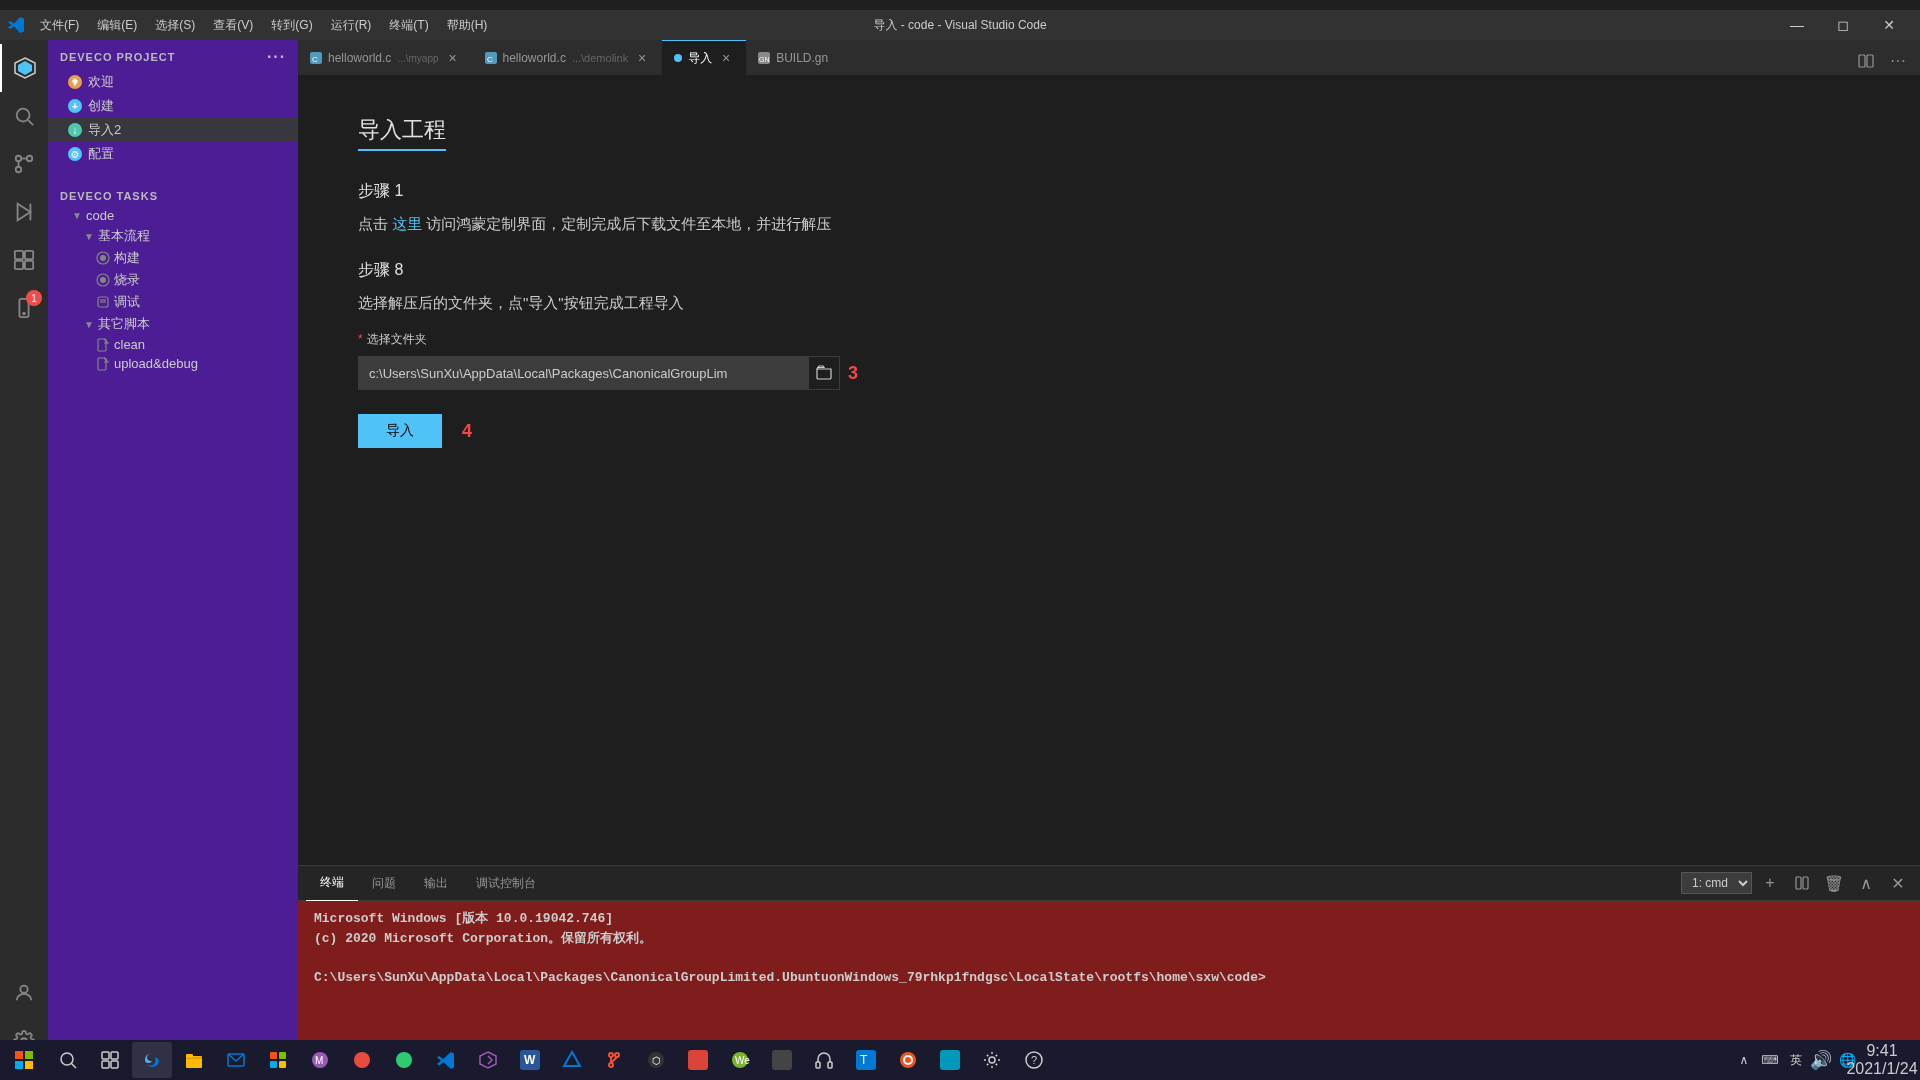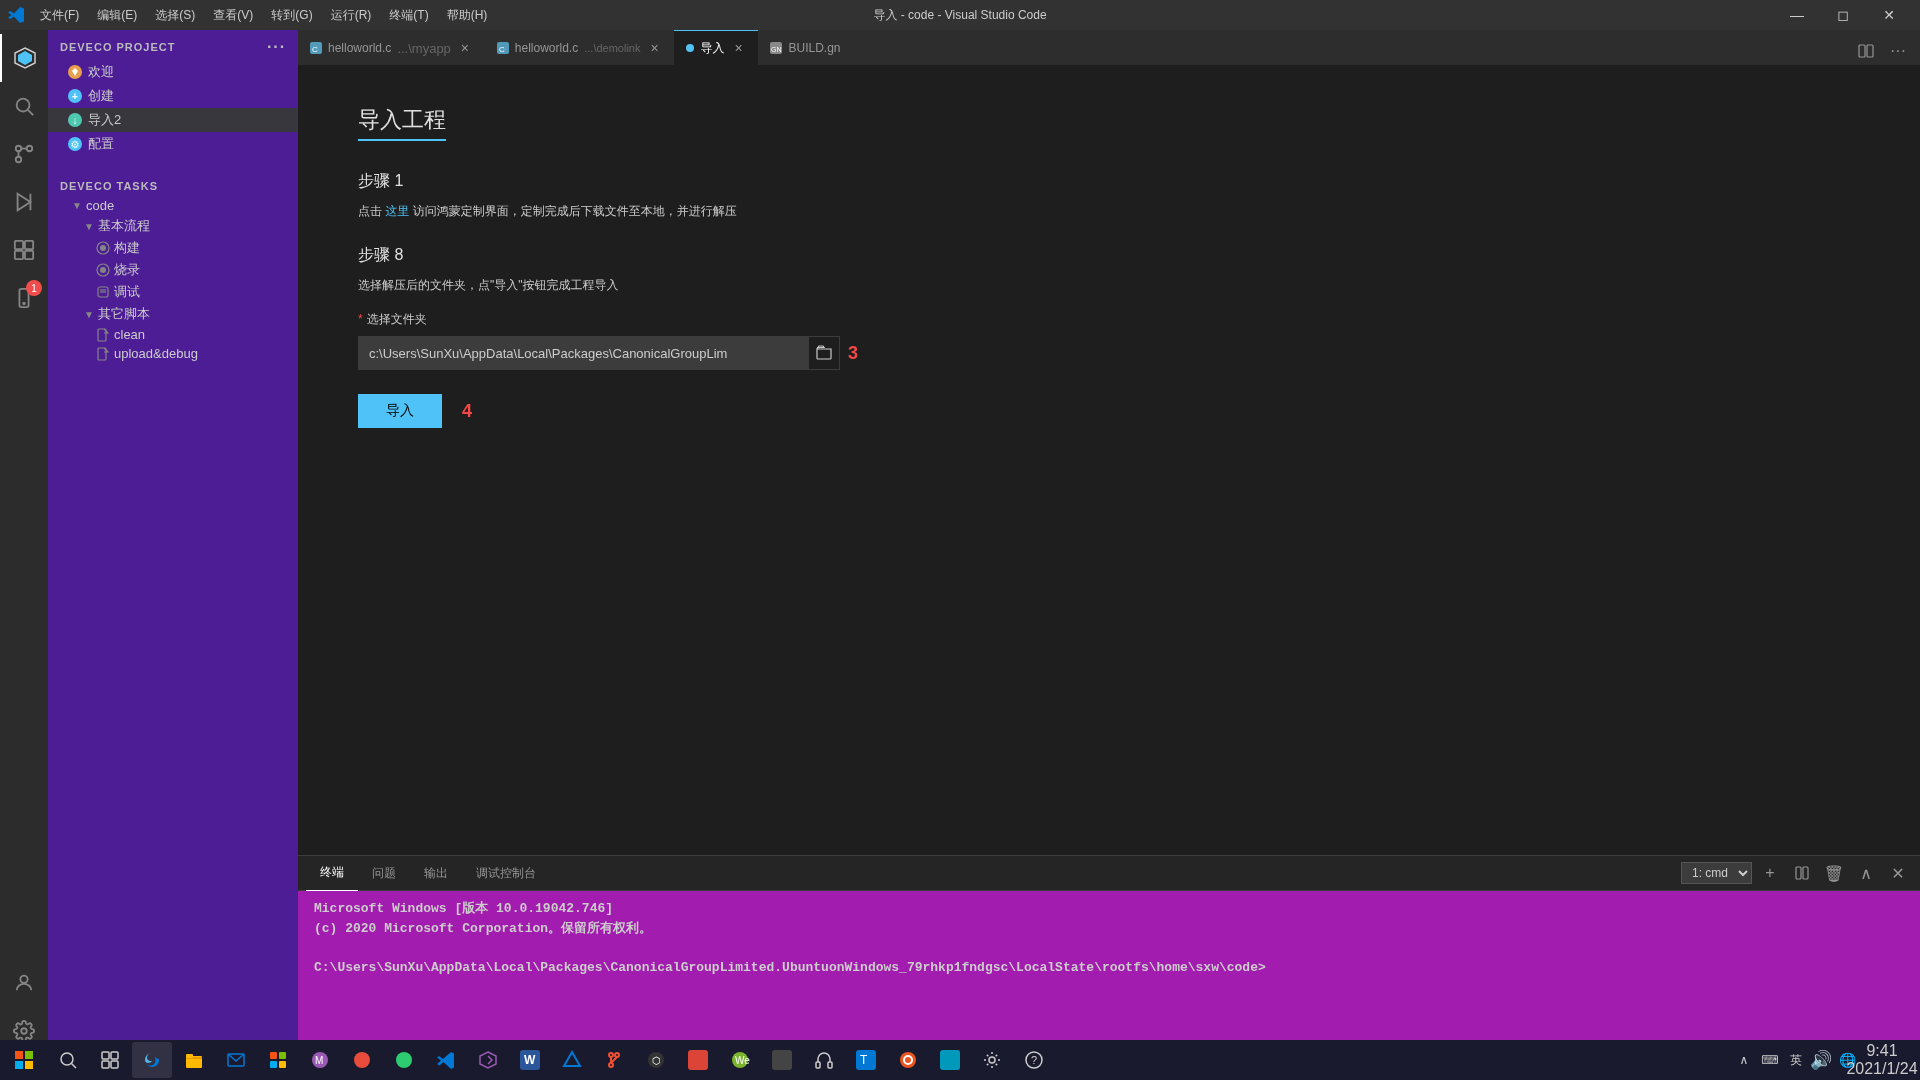--- a/index.html
+++ b/index.html
@@ -15,20 +15,21 @@
 
     
     .title-bar {
       height: 30px;
       background: #323233;
       display: flex;
       align-items: center;
       padding: 0 8px;
       justify-content: space-between;
       user-select: none;
+      margin-top: 10px;
     }
     .title-bar-left {
       display: flex;
       align-items: center;
       gap: 8px;
     }
     .title-bar-menu {
       display: flex;
       gap: 2px;
     }
@@ -255,21 +256,21 @@
       border-bottom: 2px solid #4fc3f7;
       display: inline-block;
     }
 
     .step-title {
       font-size: 16px;
       color: #e0e0e0;
       margin: 24px 0 10px 0;
     }
     .step-desc {
-      font-size: 12px;
+      font-size: 15px;
       color: #cccccc;
       line-height: 1.6;
       margin-bottom: 8px;
     }
     .step-link {
       color: #4fc3f7;
       cursor: pointer;
       text-decoration: none;
     }
 
@@ -332,21 +333,21 @@
     .import-row {
       display: flex;
       align-items: center;
       gap: 12px;
       margin-top: 8px;
     }
 
     
     .terminal-panel {
       height: 200px;
-      background: #a21caf;
+      background: #7f1d1d;
       border-top: 1px solid #3c3c3c;
       flex-shrink: 0;
       display: flex;
       flex-direction: column;
     }
     .terminal-tabs {
       height: 35px;
       background: #252526;
       display: flex;
       align-items: center;
@@ -614,21 +615,21 @@
 
   <div class="editor-area">
 
     <div class="tab-bar">
       <div class="tab">
         <svg width="12" height="12" viewBox="0 0 12 12">
             <rect width="12" height="12" rx="2" fill="#519aba"></rect>
             <text x="2" y="10" font-size="8" fill="white">C</text>
           </svg>
         <span>helloworld.c</span>
-        <span style="font-size:13px;color:#666">...\myapp</span>
+        <span style="font-size:10px;color:#666">...\myapp</span>
         <span class="tab-close">×</span>
       </div>
       <div class="tab">
         <svg width="12" height="12" viewBox="0 0 12 12">
             <rect width="12" height="12" rx="2" fill="#519aba"></rect>
             <text x="2" y="10" font-size="8" fill="white">C</text>
           </svg>
         <span>helloworld.c</span>
         <span style="font-size:11px;color:#666">...\demolink</span>
         <span class="tab-close">×</span>

